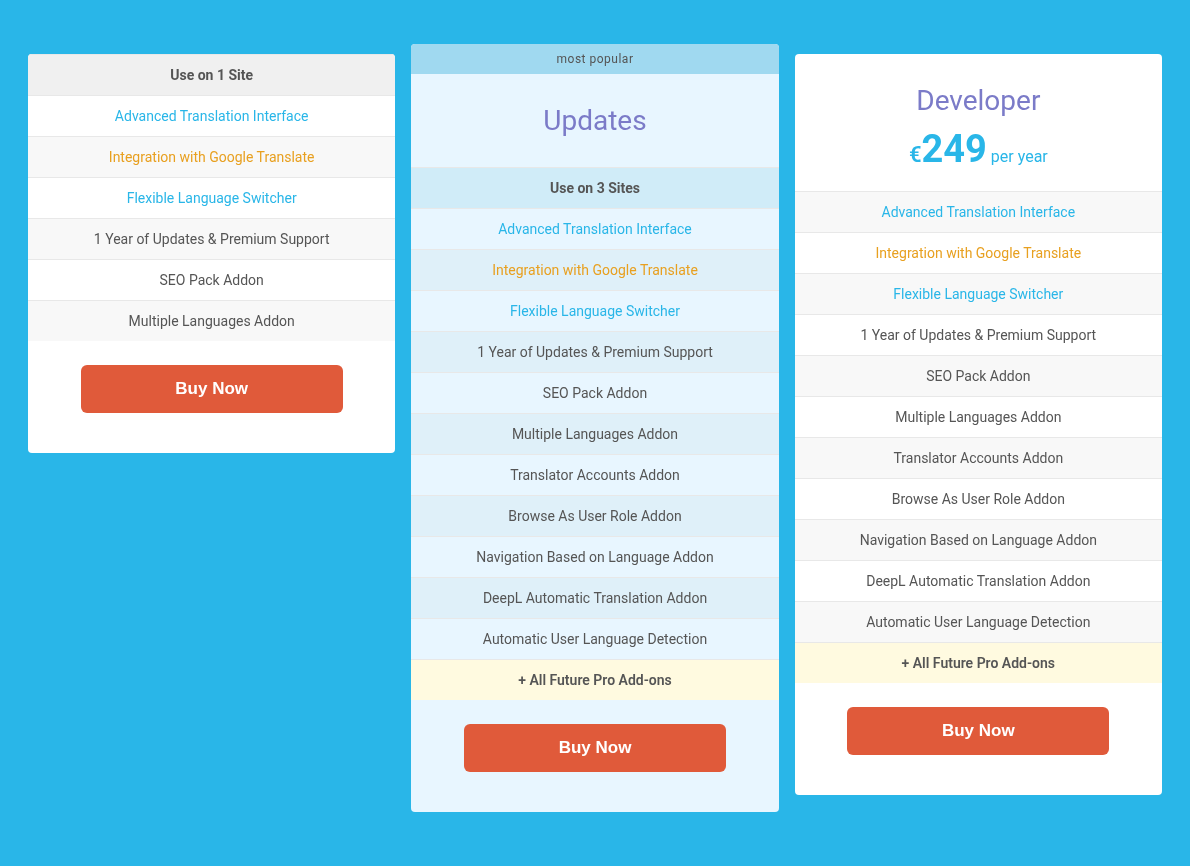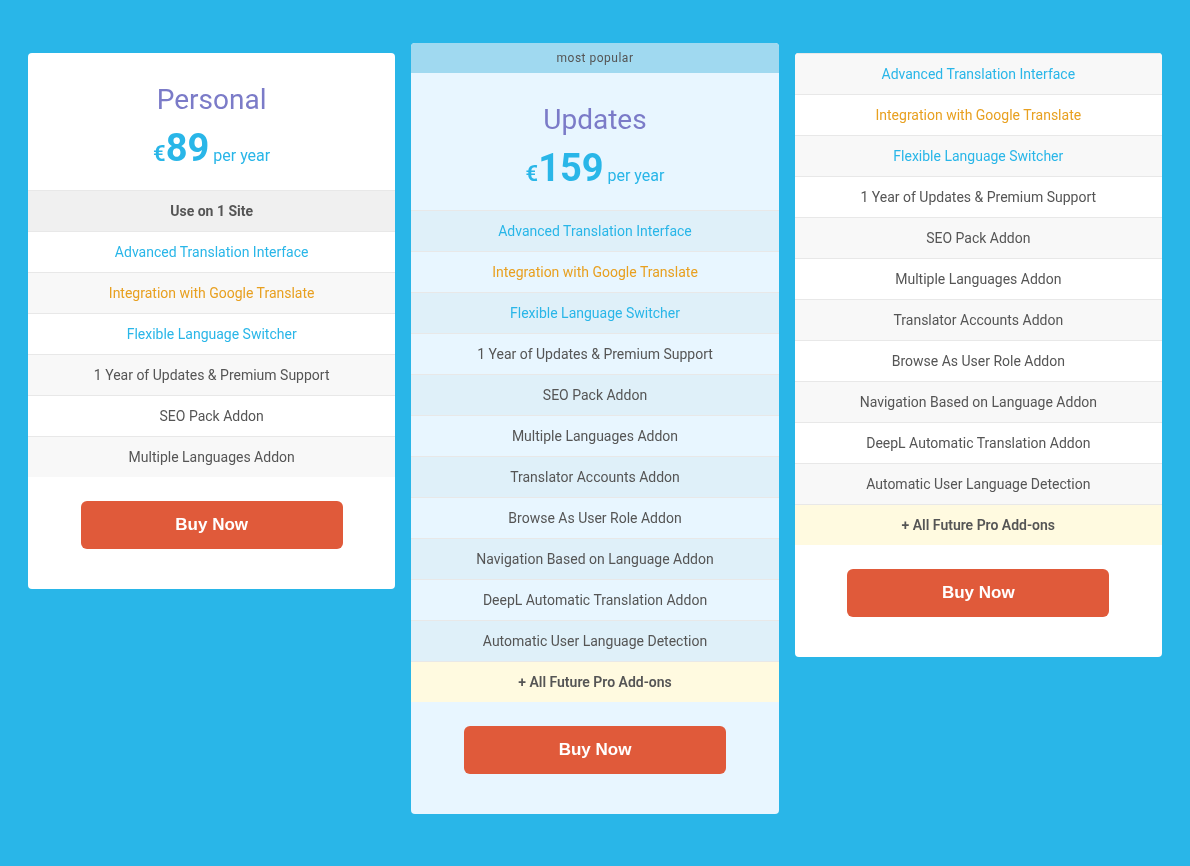--- a/index.html
+++ b/index.html
@@ -123,66 +123,64 @@
       font-weight: 600;
       cursor: pointer;
       width: 80%;
     }
   </style>
 </head>
 <body>
 
 <div class="pricing-container">
 <div class="plan-card">
-    <div class="plan-header">
-      <div class="plan-name">Personal</div>
-      <div class="plan-price">
-        <span class="currency">€</span><span class="amount">89</span> <span class="period">per year</span>
-      </div>
-    </div>
     <ul class="features-list">
       <li class="feature-header">Use on 1 Site</li>
   <li class="feature-blue">Advanced Translation Interface</li>
         <li class="feature-google">Integration with Google Translate</li>
         <li class="feature-blue">Flexible Language Switcher</li>
         <li class="">1 Year of Updates &amp; Premium Support</li>
         <li class="">SEO Pack Addon</li>
         <li class="">Multiple Languages Addon</li>
       </ul>
     <div class="btn-container">
       <button class="buy-btn">Buy Now</button>
     </div>
   </div>
     <div class="plan-card popular">
       <div class="popular-badge">most popular</div>
     <div class="plan-header">
       <div class="plan-name">Updates</div>
-      <div class="plan-price">
-        <span class="currency">€</span><span class="amount">159</span> <span class="period">per year</span>
-      </div>
     </div>
     <ul class="features-list">
+      <li class="feature-header">Use on 3 Sites</li>
   <li class="feature-blue">Advanced Translation Interface</li>
         <li class="feature-google">Integration with Google Translate</li>
         <li class="feature-blue">Flexible Language Switcher</li>
         <li class="">1 Year of Updates &amp; Premium Support</li>
         <li class="">SEO Pack Addon</li>
         <li class="">Multiple Languages Addon</li>
         <li class="">Translator Accounts Addon</li>
         <li class="">Browse As User Role Addon</li>
         <li class="">Navigation Based on Language Addon</li>
         <li class="">DeepL Automatic Translation Addon</li>
         <li class="">Automatic User Language Detection</li>
         <li class="feature-highlight">+ All Future Pro Add-ons</li>
       </ul>
     <div class="btn-container">
       <button class="buy-btn">Buy Now</button>
     </div>
   </div>
     <div class="plan-card">
+    <div class="plan-header">
+      <div class="plan-name">Developer</div>
+      <div class="plan-price">
+        <span class="currency">€</span><span class="amount">249</span> <span class="period">per year</span>
+      </div>
+    </div>
     <ul class="features-list">
   <li class="feature-blue">Advanced Translation Interface</li>
         <li class="feature-google">Integration with Google Translate</li>
         <li class="feature-blue">Flexible Language Switcher</li>
         <li class="">1 Year of Updates &amp; Premium Support</li>
         <li class="">SEO Pack Addon</li>
         <li class="">Multiple Languages Addon</li>
         <li class="">Translator Accounts Addon</li>
         <li class="">Browse As User Role Addon</li>
         <li class="">Navigation Based on Language Addon</li>

